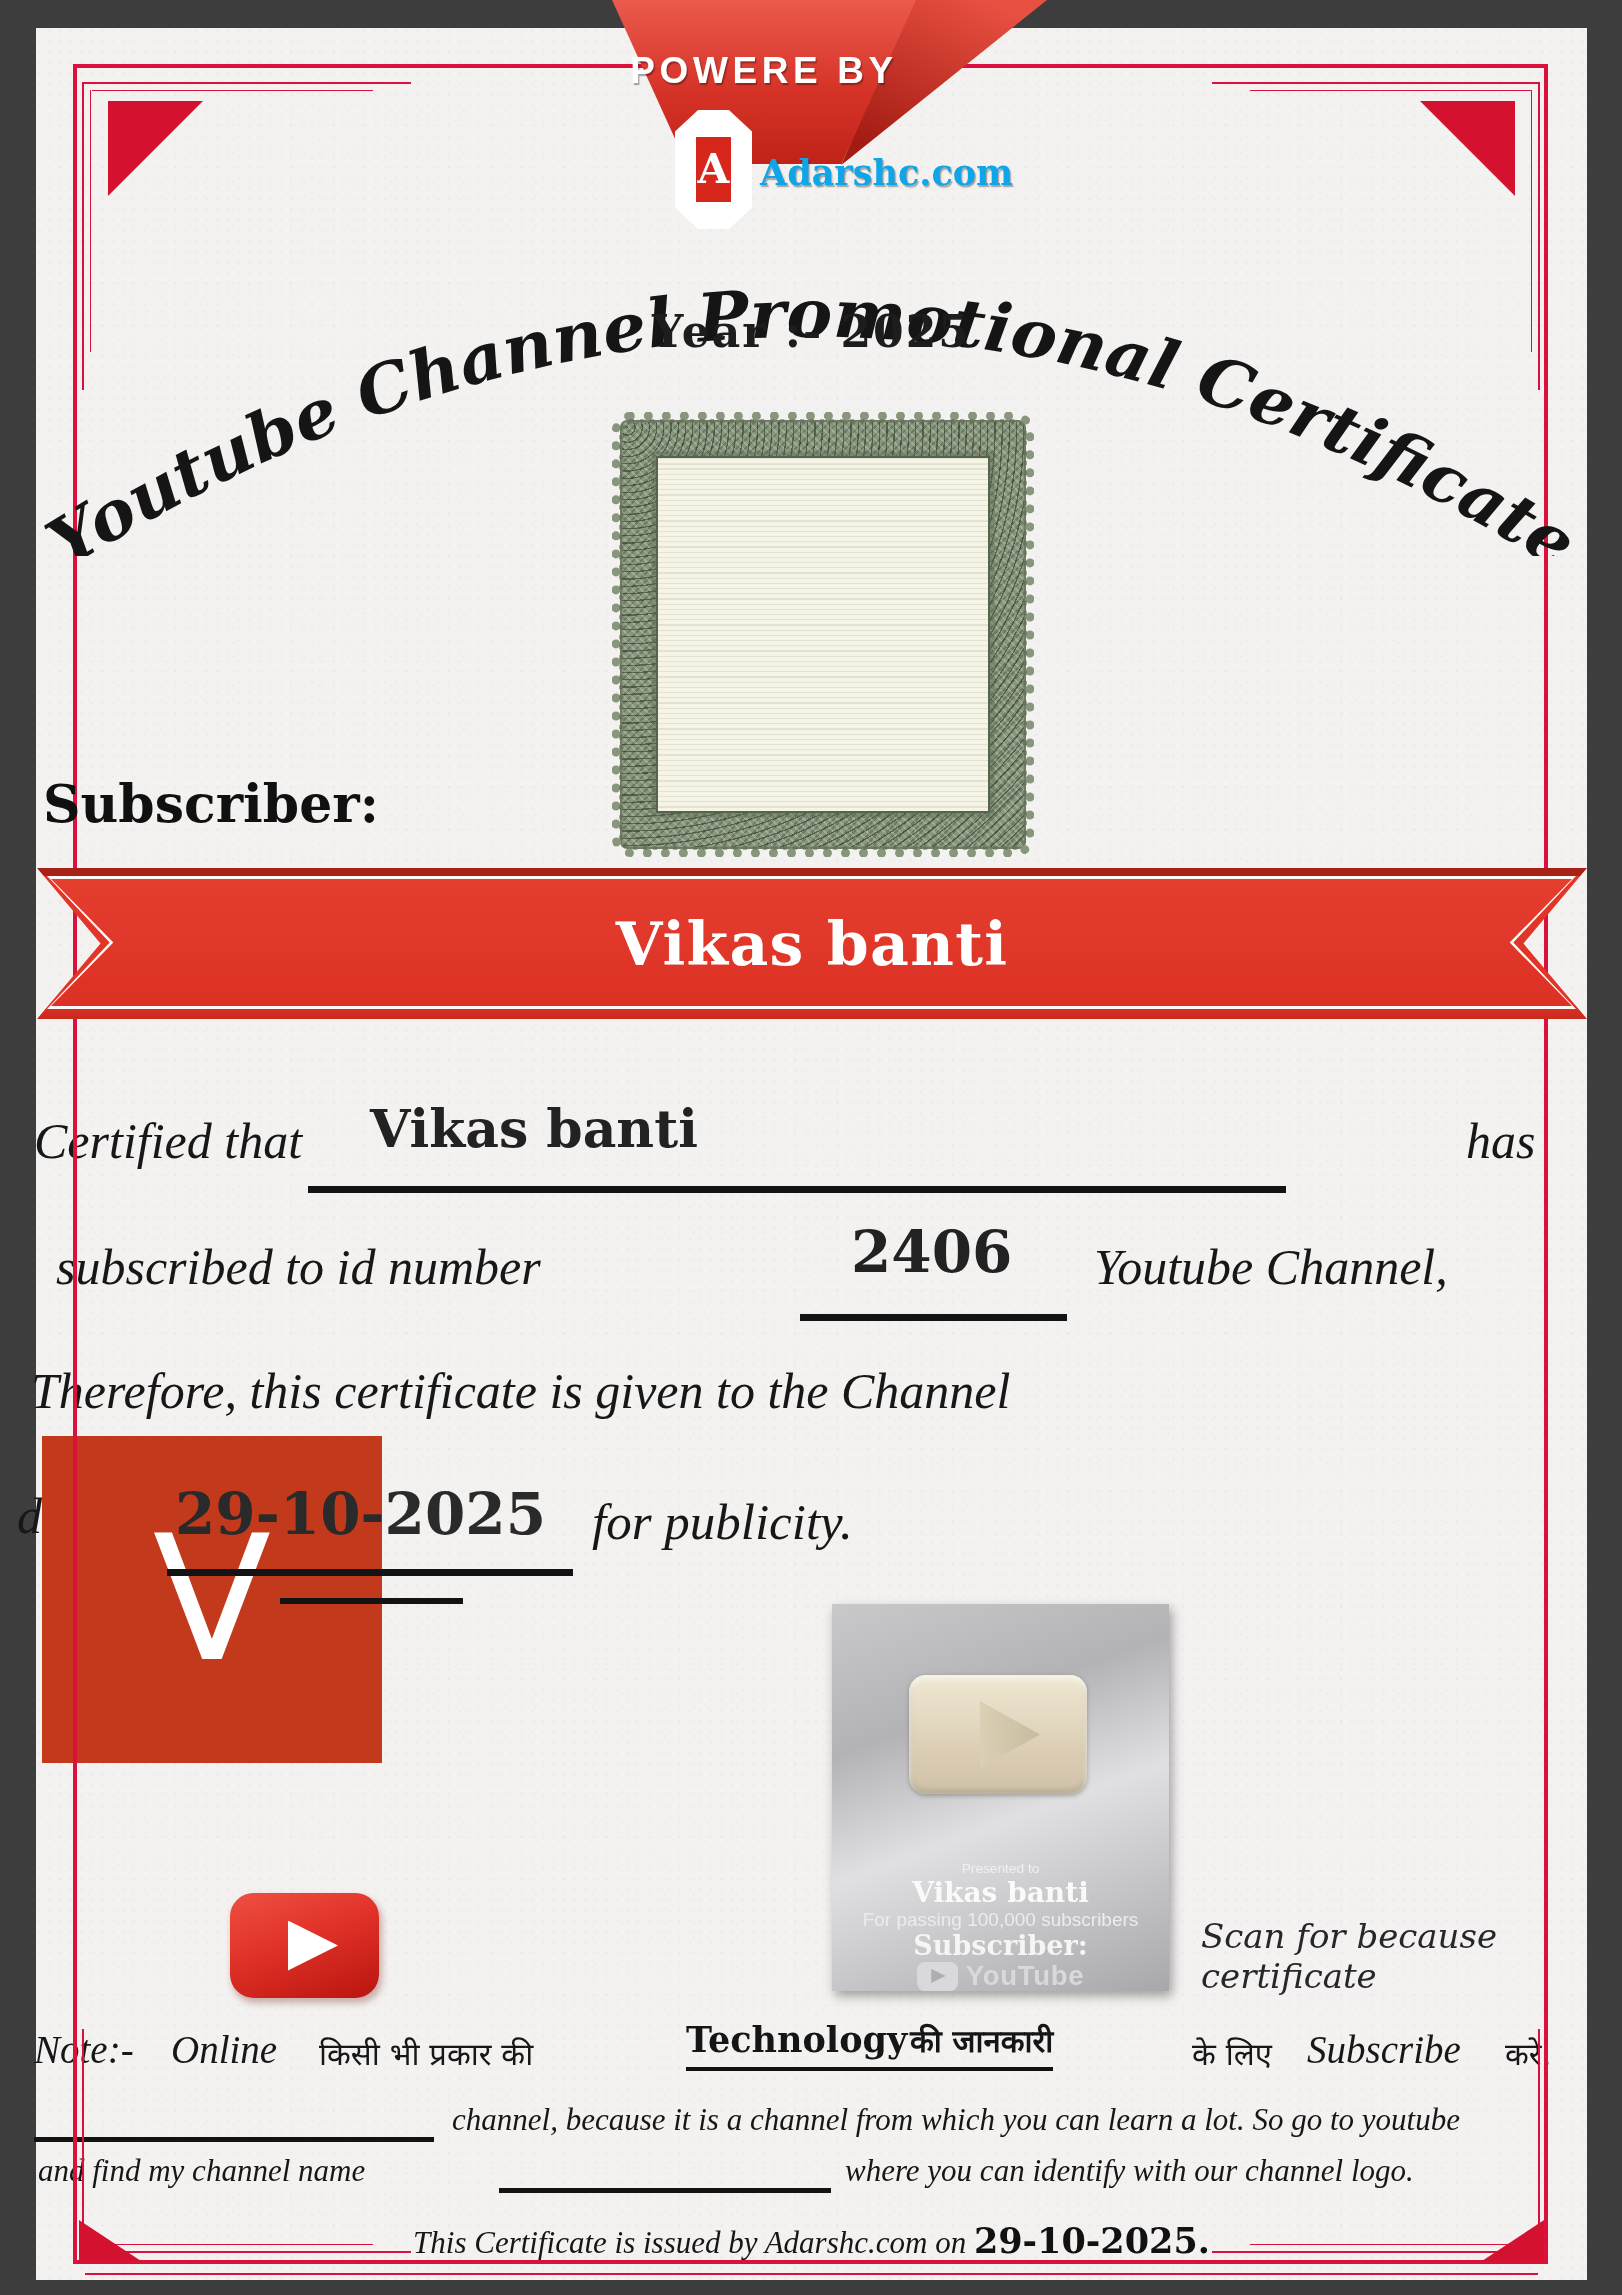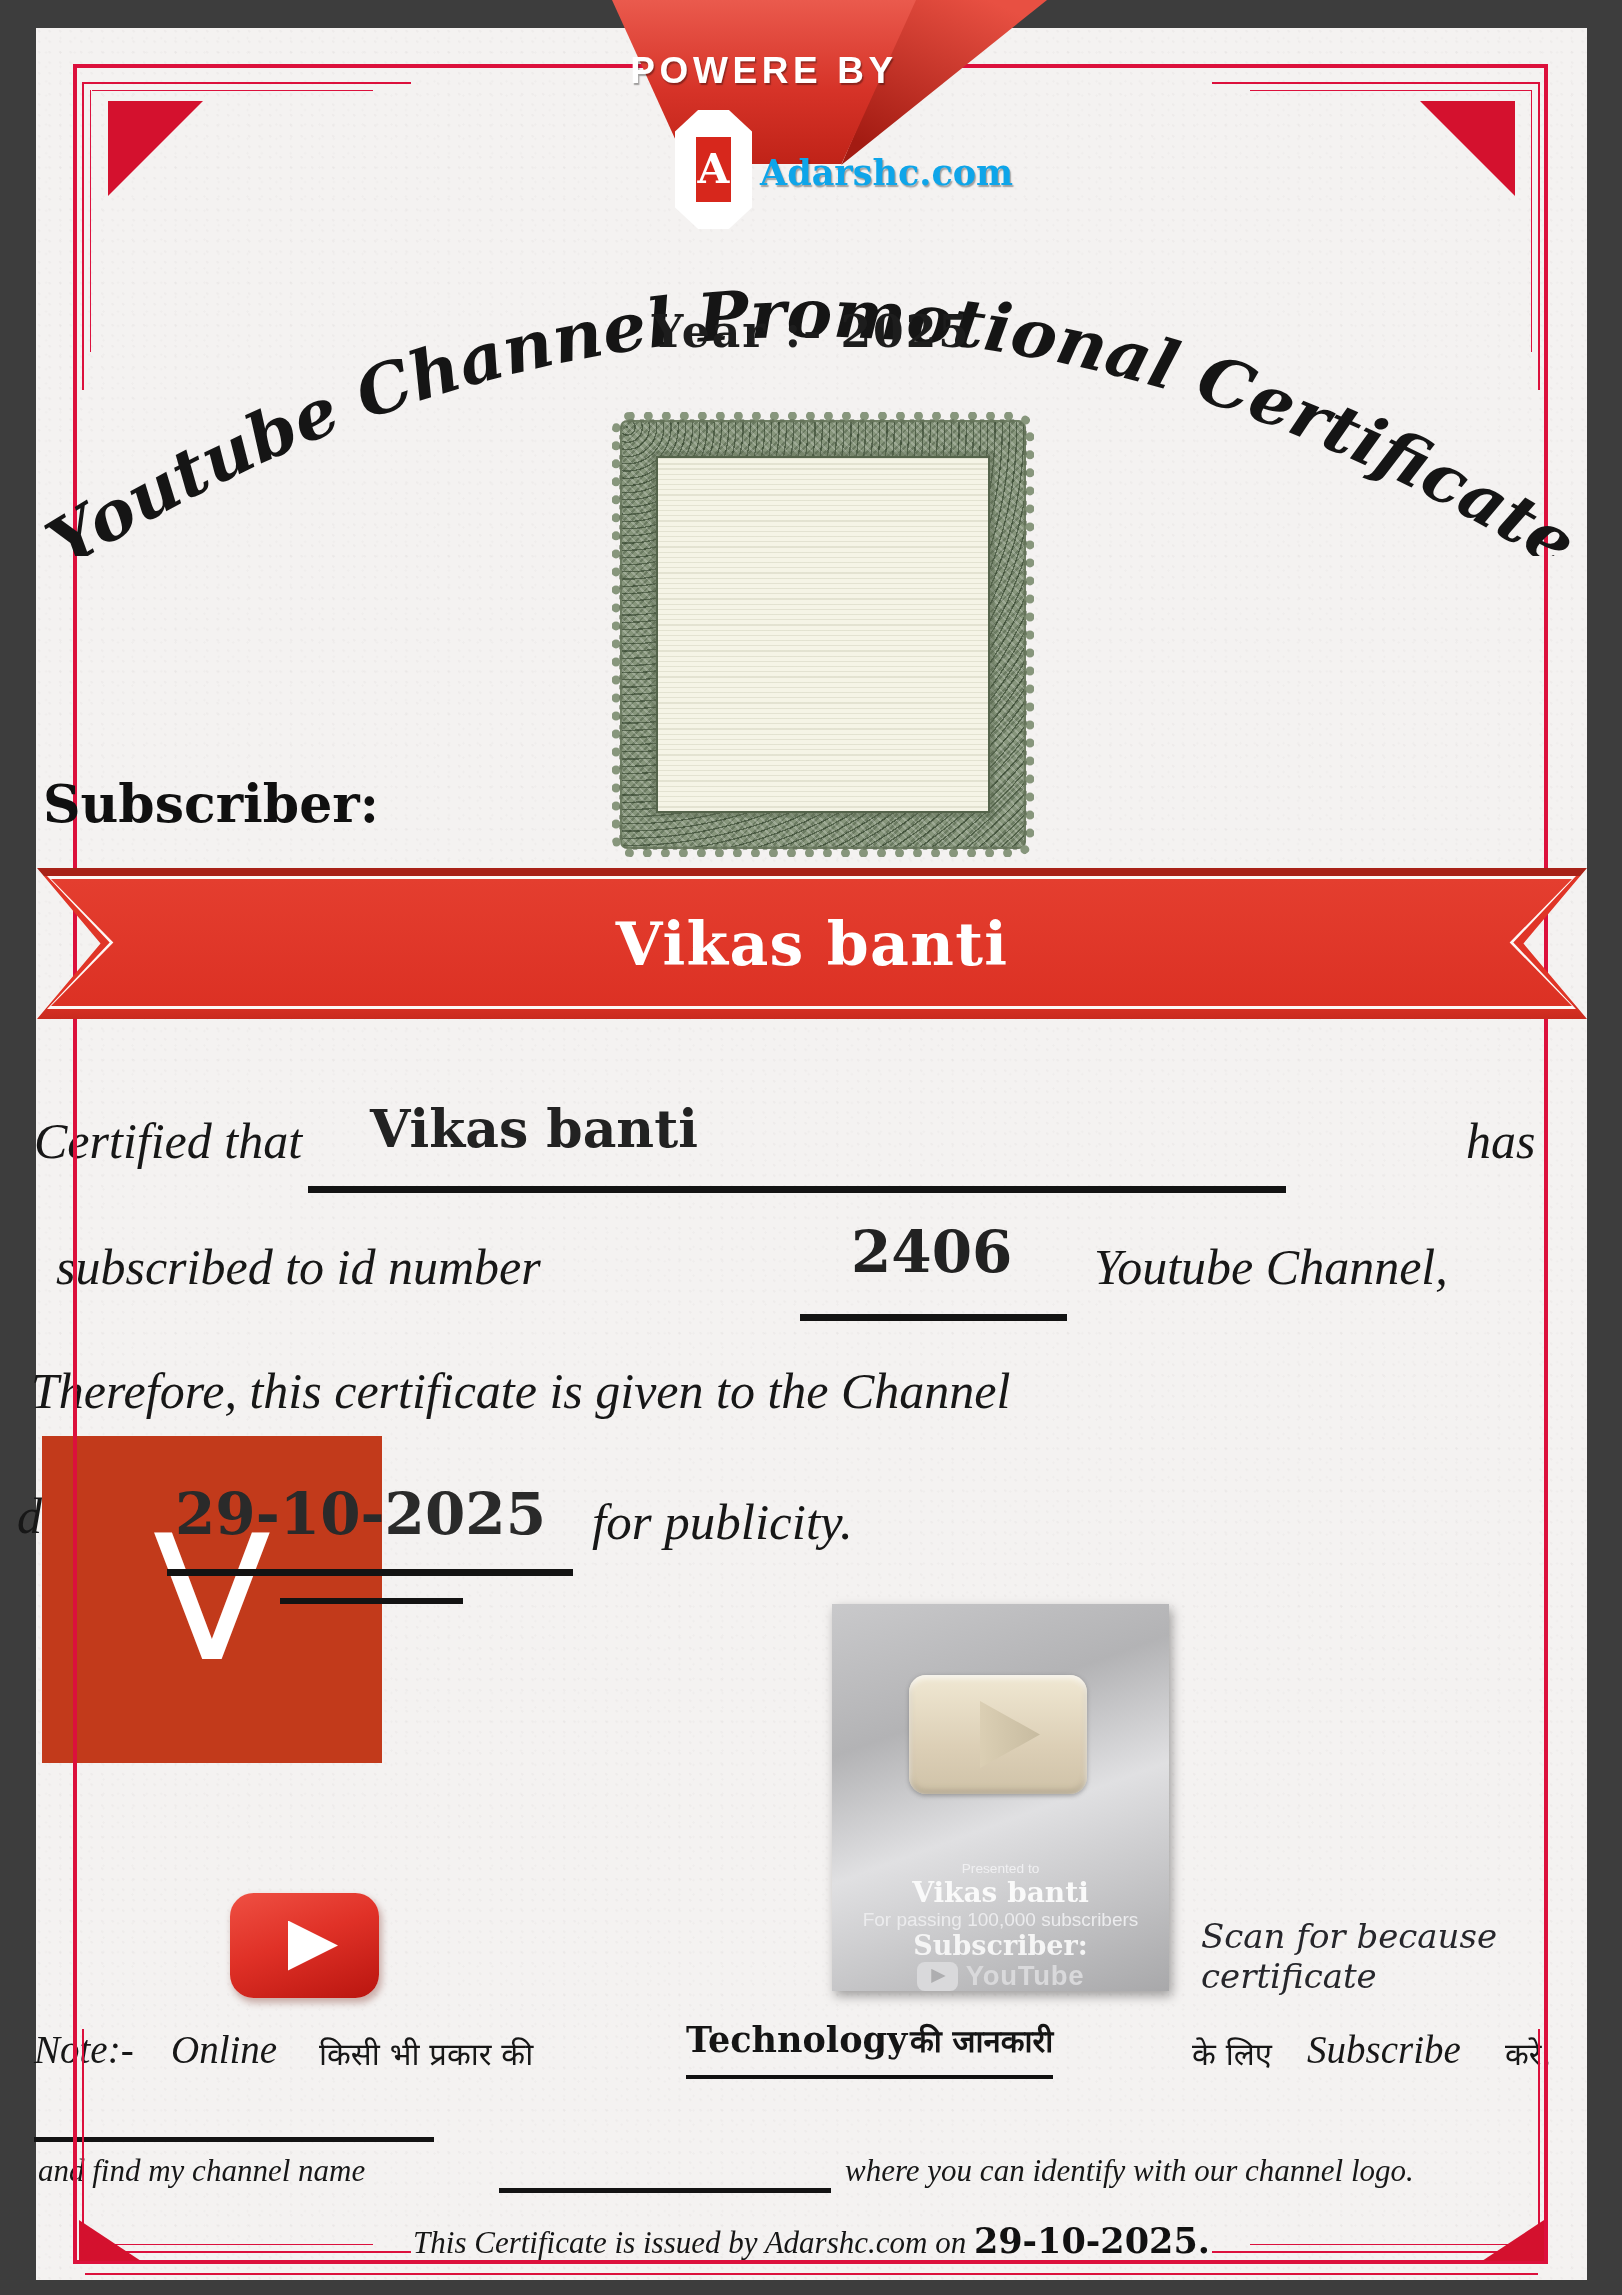--- a/index.html
+++ b/index.html
@@ -107,21 +107,21 @@
     box-shadow:2.6px 4.6px 7.9px rgba(120,40,30,.35);}
   .ytred-tri{position:absolute;left:58px;top:27.5px;width:50px;height:50px;
     clip-path:polygon(0 0,100% 50%,0 100%);background:#fff;
     filter:drop-shadow(2.6px 2px 1.3px rgba(140,25,15,.55));}
 
   .scan{position:absolute;left:1201px;top:1916px;z-index:3;font-family:"DejaVu Serif",serif;
     font-style:italic;font-size:34px;color:#26262b;}
 
   .dev{font-family:"DejaVu Sans","Liberation Sans",sans-serif;font-style:normal;}
   .tech-group{position:absolute;left:686px;top:2019px;z-index:3;border-bottom:4.6px solid #111;
-    padding-bottom:14px;white-space:nowrap;}
+    padding-bottom:6px;white-space:nowrap;}
   .tech-en{font-family:"DejaVu Serif",serif;font-weight:bold;font-size:35px;color:#151515;}
   .tech-hi{font-family:"DejaVu Sans",sans-serif;font-weight:bold;font-size:31px;color:#151515;}
 
   .footer-line{position:absolute;left:0;top:2220px;width:100%;text-align:center;z-index:6;
     font-family:"Liberation Serif",serif;font-style:italic;font-size:31px;color:#161616;}
   .footer-date{font-family:"DejaVu Serif",serif;font-style:normal;font-weight:bold;font-size:35px;color:#111;}
 </style>
 </head>
 <body>
 
@@ -227,20 +227,21 @@
   <div class="it dev" style="left:319px;top:2032px;font-size:31px;">किसी भी प्रकार की</div>
   <div class="tech-group">
     <span class="tech-en">Technology</span>
     <span class="tech-hi">की जानकारी</span>
   </div>
   <div class="it dev" style="left:1192px;top:2032px;font-size:31px;">के लिए</div>
   <div class="it" style="left:1307px;top:2027px;font-size:39px;">Subscribe</div>
   <div class="it dev" style="left:1505px;top:2032px;font-size:31px;">करे,</div>
 
   <div class="blank" style="left:34px;top:2137px;width:400px;height:4.6px;"></div>
+  <div class="it" style="left:452px;top:2102px;font-size:31px;">channel, because it is a channel from which you can learn a lot. So go to youtube</div>
 
   <div class="it" style="left:38px;top:2153px;font-size:31px;text-align:right;">and find my channel name</div>
   <div class="blank" style="left:499px;top:2188px;width:332px;height:4.6px;"></div>
   <div class="it" style="left:845px;top:2153px;font-size:31px;">where you can identify with our channel logo.</div>
 
   <div class="footer-line">
     <span>This Certificate is issued by Adarshc.com on</span>
     <span> </span>
     <span class="footer-date">29-10-2025.</span>
   </div>

